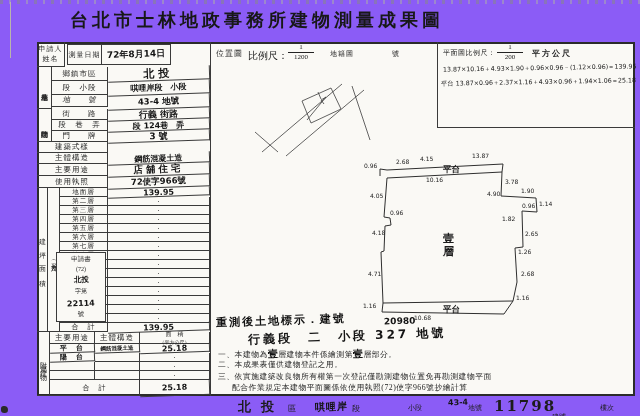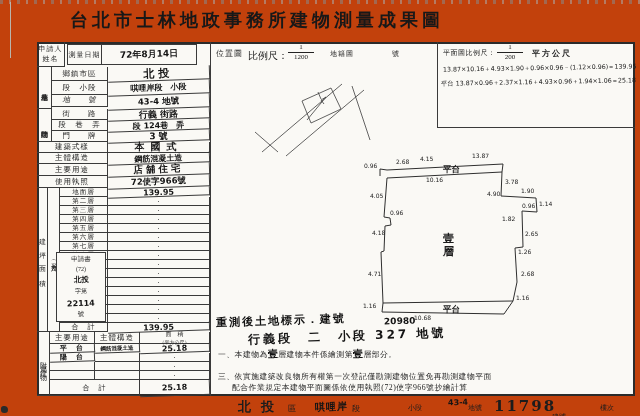--- a/index.html
+++ b/index.html
@@ -1,18 +1,18 @@
 <!DOCTYPE html>
 <html><head>
 <meta charset="utf-8">
 <style>
   * { margin:0; padding:0; box-sizing:border-box; }
   html,body { width:640px; height:416px; overflow:hidden; }
   body { background:#fbfaf7; font-family:"Liberation Serif", serif; color:#1c1c1c; position:relative; }
-  .page { position:absolute; inset:0; background:#c2410c; }
+  .page { position:absolute; inset:0; background:#8b5cf6; }
 
   
   .scan-top-strip { position:absolute; left:0; top:0; width:640px; height:4px;
     background:repeating-linear-gradient(90deg,#888 0 3px,transparent 3px 9px,#aaa 9px 11px,transparent 11px 17px);
     opacity:.55; }
   .scan-left-line { position:absolute; left:10px; top:2px; width:1px; height:56px; background:#b9b5ad; }
   .scan-speck { position:absolute; left:1px; top:406px; width:7px; height:7px; background:#2a2a2a; border-radius:40% 60% 50% 50%; }
 
   .title { position:absolute; left:70px; top:8px; width:300px; font-size:18px; font-weight:bold;
     letter-spacing:4px; white-space:nowrap; color:#181818; }
@@ -47,21 +47,21 @@
 
   <div class="scan-top-strip"></div>
   <div class="scan-left-line"></div>
   <div class="scan-speck"></div>
 
   <div class="title">台北市士林地政事務所建物測量成果圖</div>
 
   <div class="frame"></div>
 
   <div class="abs cell lbl" style="left:37px;top:42px;width:28px;height:25px;font-size:7px;">申請人姓名</div>
-  <div class="abs" style="left:67px;top:44px;width:130px;height:21px;border:1px solid #3a3a3a;display:flex;">
+  <div class="abs" style="left:67px;top:44px;width:104px;height:21px;border:1px solid #3a3a3a;display:flex;">
     <div class="lbl" style="width:34px;border-right:1px solid #3a3a3a;font-size:7px;">測量日期</div>
     <div class="val hw" style="flex:1;font-size:9px;">72年8月14日</div>
   </div>
 
   <span class="abs" style="left:216px;top:48px;font-size:8px;letter-spacing:1px;">位置圖</span>
   <span class="abs" style="left:248px;top:49px;font-size:10px;">比例尺：</span>
   <span class="abs frac" style="left:288px;top:44px;">
     <span>1</span>
     <span class="bar"></span>
     <span>1200</span>
@@ -90,21 +90,20 @@
 
   <div class="abs cell vert lbl" style="left:37px;top:109px;width:15px;height:33px;font-size:7px;letter-spacing:0;">建物門牌</div>
   <div class="abs cell lbl" style="left:52px;top:109px;width:56px;height:11px;">街　　路</div>
   <div class="abs cell val hw" style="left:108px;top:109px;width:102px;height:11px;font-size:9px;">行義 街路</div>
   <div class="abs cell lbl" style="left:52px;top:120px;width:56px;height:11px;">段　巷　弄</div>
   <div class="abs cell val hw" style="left:108px;top:120px;width:102px;height:11px;font-size:8px;">段 124巷　弄</div>
   <div class="abs cell lbl" style="left:52px;top:131px;width:56px;height:11px;">門　　牌</div>
   <div class="abs cell val hw" style="left:108px;top:131px;width:102px;height:11px;font-size:9px;">3 號</div>
 
   <div class="abs cell lbl" style="left:37px;top:142px;width:71px;height:11px;">建築式樣</div>
-  <div class="abs cell val printed-bold" style="left:108px;top:142px;width:102px;height:11px;font-size:10px;letter-spacing:6px;">本國式</div>
   <div class="abs cell lbl" style="left:37px;top:153px;width:71px;height:11px;">主體構造</div>
   <div class="abs cell val hw" style="left:108px;top:153px;width:102px;height:11px;font-size:8px;">鋼筋混凝土造</div>
   <div class="abs cell lbl" style="left:37px;top:164px;width:71px;height:12px;">主要用途</div>
   <div class="abs cell val hw" style="left:108px;top:164px;width:102px;height:12px;font-size:9.5px;letter-spacing:3px;">店舖住宅</div>
   <div class="abs cell lbl" style="left:37px;top:176px;width:71px;height:12px;">使用執照</div>
   <div class="abs cell val hw" style="left:108px;top:176px;width:102px;height:12px;font-size:8.5px;">72使字966號</div>
 
   <div class="abs cell vert lbl" style="left:37px;top:188px;width:11px;height:144px;font-size:7px;letter-spacing:14px;">建坪面積</div>
   <div class="abs cell vert lbl" style="left:48px;top:188px;width:12px;height:144px;font-size:6px;letter-spacing:1px;">（平方公尺）</div>
 
@@ -227,20 +226,21 @@
     </g>
   </svg>
 
   <span class="abs hw" style="left:216px;top:313px;font-size:11px;letter-spacing:2px;">重測後土地標示．建號</span>
   <span class="abs hw" style="left:384px;top:316px;font-size:9px;">20980</span>
   <span class="abs hw" style="left:248px;top:328px;font-size:12px;letter-spacing:3px;">行義段　二　小段 327 地號</span>
 
   <div class="note-line" style="left:218px;top:347px;">
     <span>一、本建物為</span><span class="hw" style="display:inline-block;font-size:10px;">壹</span><span>層建物本件係繪測第</span><span class="hw" style="display:inline-block;font-size:10px;">壹</span><span>層部分。</span>
   </div>
+  <div class="note-line" style="left:218px;top:359px;">二、本成果表僅供建物登記之用。</div>
   <div class="note-line" style="left:218px;top:371px;">三、依實施建築改良物所有權第一次登記僅勘測建物位置免再勘測建物平面</div>
   <div class="note-line" style="left:232px;top:382px;">配合作業規定本建物平面圖係依使用執照(72)使字966號抄繪計算</div>
 
   <span class="abs printed-bold" style="left:238px;top:398px;font-size:13px;letter-spacing:10px;">北投</span>
   <span class="abs" style="left:288px;top:403px;font-size:8px;">區</span>
   <span class="abs hw" style="left:315px;top:400px;font-size:10px;letter-spacing:1px;">唭哩岸</span>
   <span class="abs" style="left:352px;top:403px;font-size:8px;">段</span>
   <span class="abs" style="left:408px;top:403px;font-size:7px;">小段</span>
   <span class="abs hw" style="left:448px;top:398px;font-size:8px;">43-4</span>
   <span class="abs" style="left:468px;top:403px;font-size:7px;">地號</span>

